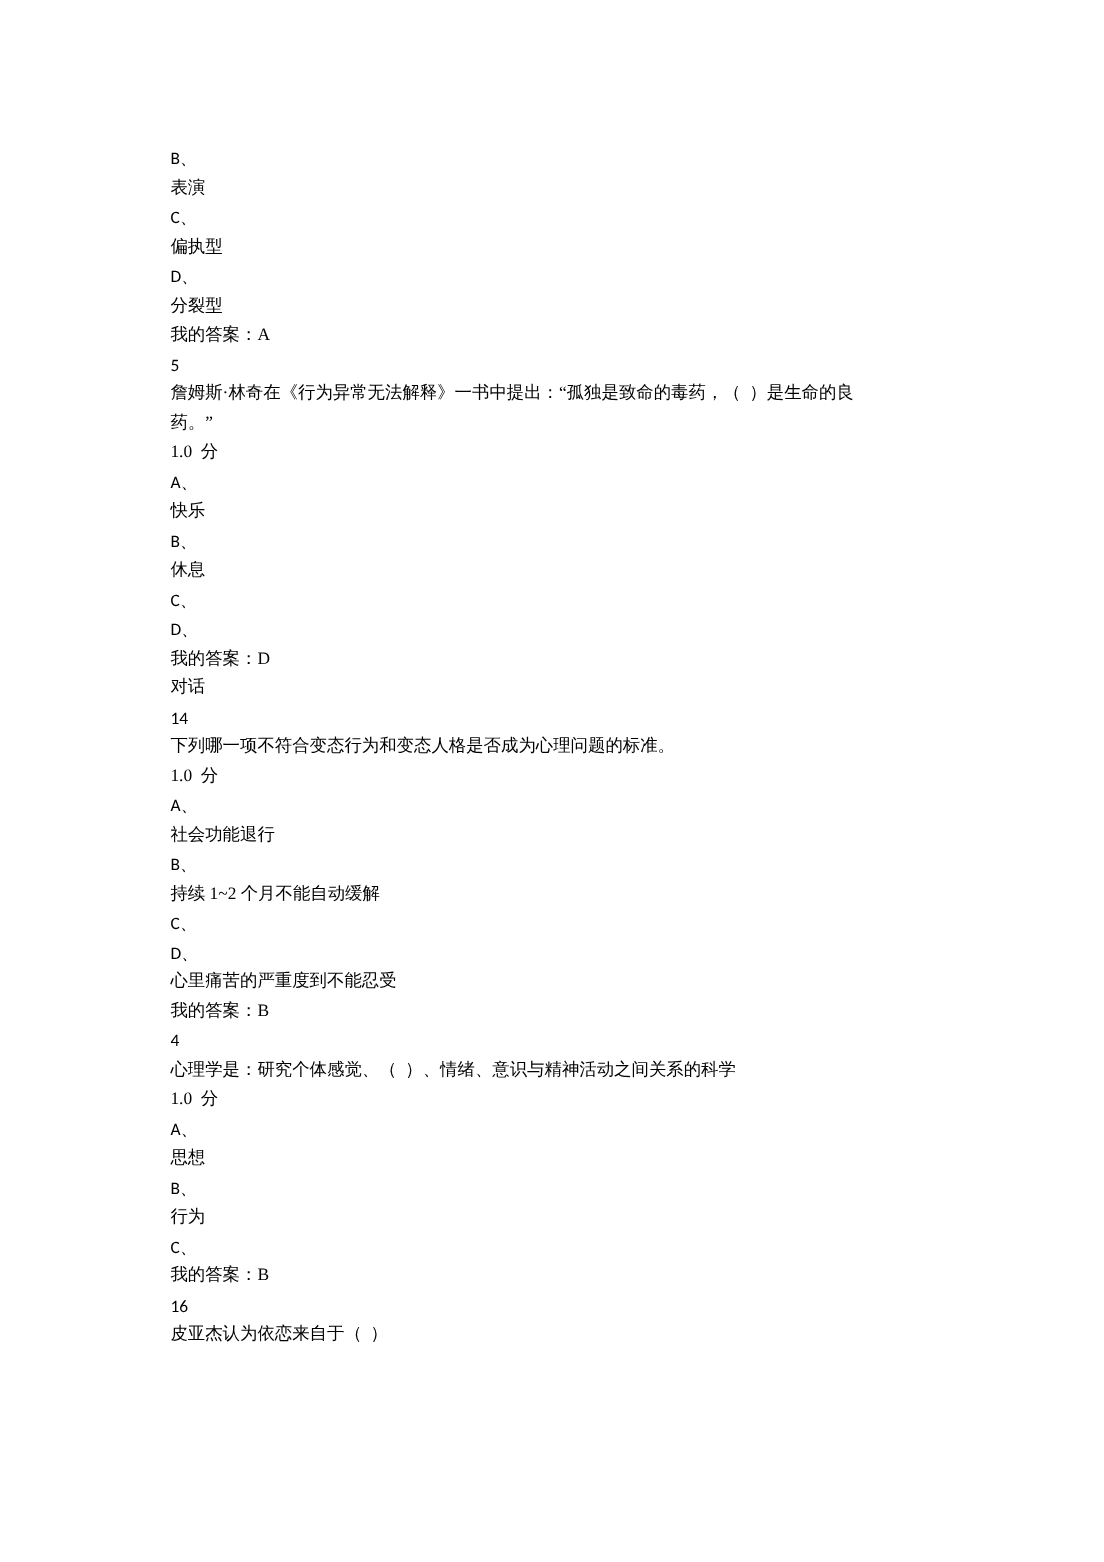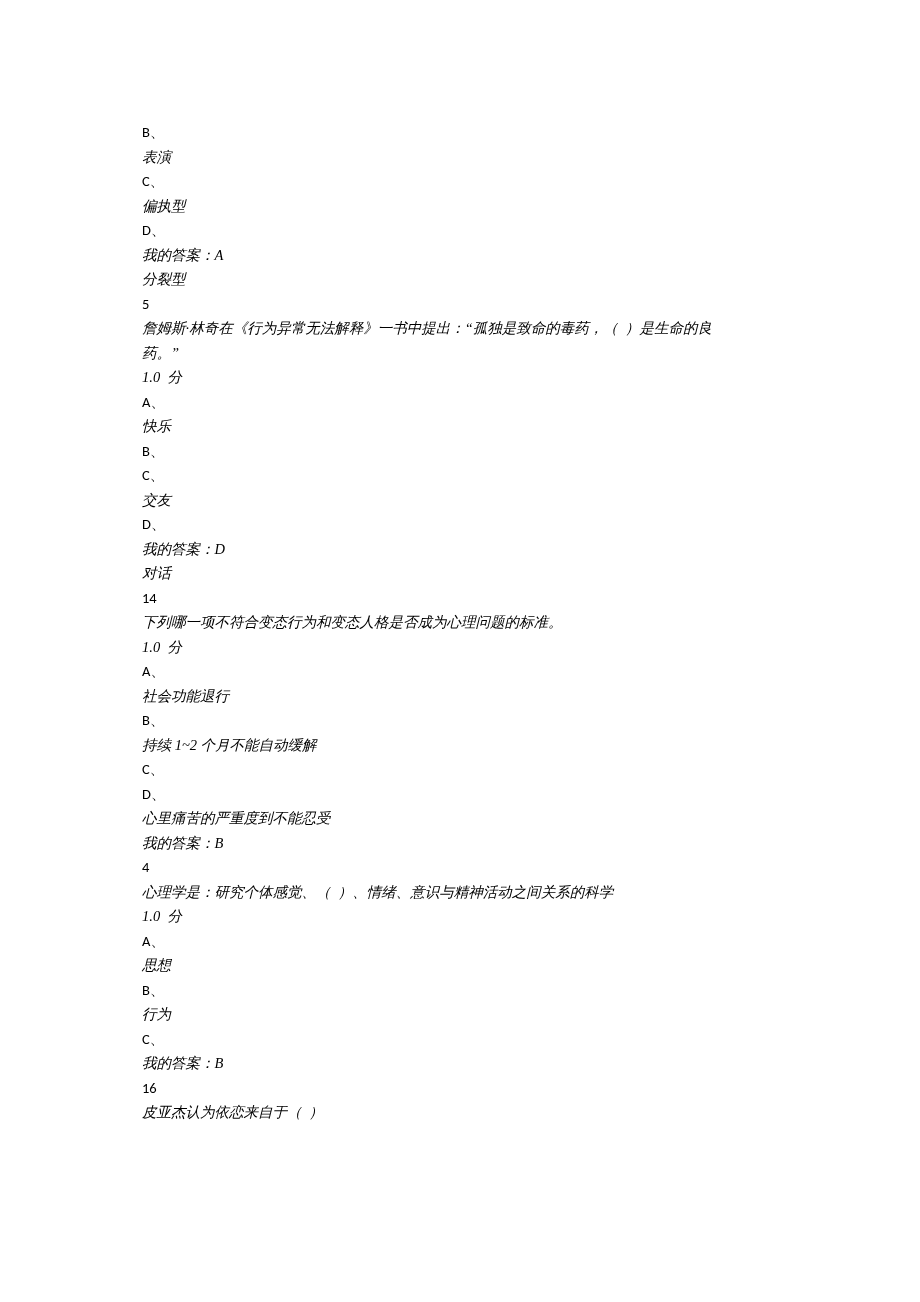--- a/index.html
+++ b/index.html
@@ -19,43 +19,42 @@
   }
   .line {
     white-space: pre-wrap;
     word-break: break-word;
   }
   .latin {
     font-family: "Calibri", Arial, sans-serif;
   }
   .cjk {
     font-family: "SimSun", "Songti SC", serif;
-    font-style: italic;
   }
 </style>
 </head>
 <body>
 
 <div class="page">
   <div class="line latin">B、</div>
   <div class="line cjk">表演</div>
   <div class="line latin">C、</div>
   <div class="line cjk">偏执型</div>
   <div class="line latin">D、</div>
+  <div class="line cjk">分裂型</div>
   <div class="line cjk">我的答案：A</div>
-  <div class="line cjk">分裂型</div>
   <div class="line latin">5</div>
   <div class="line cjk">詹姆斯·林奇在《行为异常无法解释》一书中提出：“孤独是致命的毒药，（  ）是生命的良</div>
   <div class="line cjk">药。”</div>
   <div class="line cjk">1.0  分</div>
   <div class="line latin">A、</div>
   <div class="line cjk">快乐</div>
   <div class="line latin">B、</div>
+  <div class="line cjk">休息</div>
   <div class="line latin">C、</div>
-  <div class="line cjk">交友</div>
   <div class="line latin">D、</div>
   <div class="line cjk">我的答案：D</div>
   <div class="line cjk">对话</div>
   <div class="line latin">14</div>
   <div class="line cjk">下列哪一项不符合变态行为和变态人格是否成为心理问题的标准。</div>
   <div class="line cjk">1.0  分</div>
   <div class="line latin">A、</div>
   <div class="line cjk">社会功能退行</div>
   <div class="line latin">B、</div>
   <div class="line cjk">持续 1~2 个月不能自动缓解</div>

